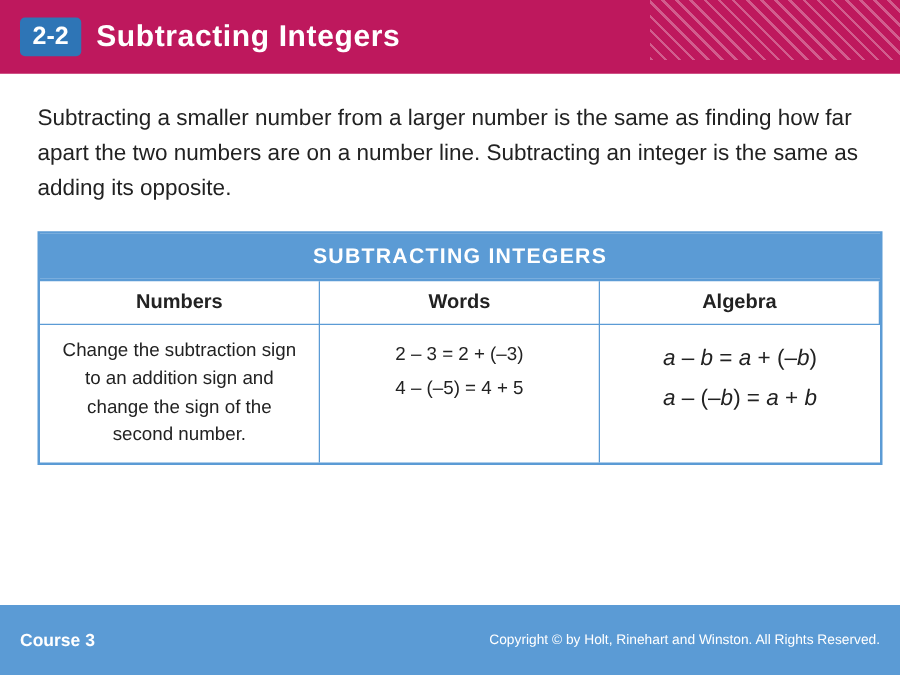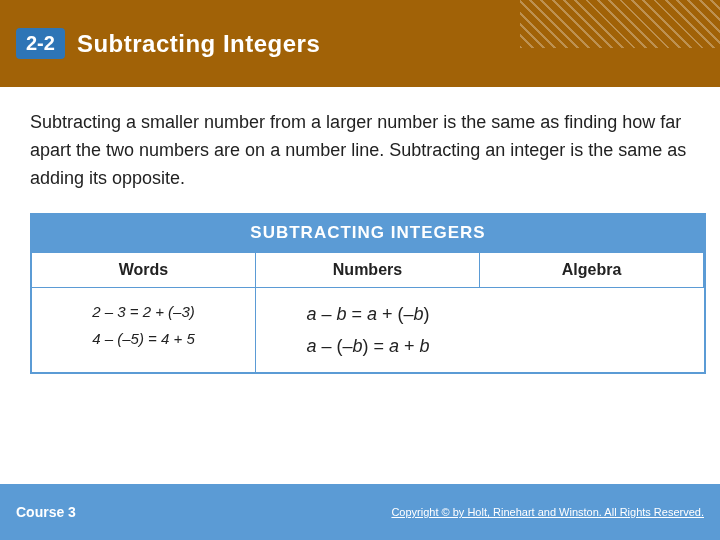--- a/index.html
+++ b/index.html
@@ -12,22 +12,22 @@
       width: 720px;
       height: 540px;
       background: #ffffff;
       font-family: Arial, sans-serif;
       overflow: hidden;
       position: relative;
     }
 
     
     .header {
-      background: #a16207;
-      padding: 28px 16px;
+      background: #be185d;
+      padding: 14px 16px;
       display: flex;
       align-items: center;
       gap: 12px;
     }
 
     .header-badge {
       background: #2e75b6;
       color: #ffffff;
       font-weight: bold;
       font-size: 20px;
@@ -104,21 +104,20 @@
     .table-cell.words-cell {
       text-align: center;
       font-size: 15px;
       line-height: 1.5;
     }
 
     .table-cell.numbers-cell {
       text-align: center;
       font-size: 15px;
       line-height: 1.8;
-      font-style: italic;
     }
 
     .table-cell.algebra-cell {
       text-align: center;
       font-size: 18px;
       line-height: 1.8;
     }
 
     
     .footer {
@@ -135,21 +134,20 @@
 
     .footer-left {
       color: #ffffff;
       font-size: 14px;
       font-weight: bold;
     }
 
     .footer-right {
       color: #ffffff;
       font-size: 11px;
-      text-decoration: underline;
     }
 
     
     .header-bg {
       position: absolute;
       top: 0;
       right: 0;
       width: 200px;
       height: 48px;
       opacity: 0.3;
@@ -174,24 +172,27 @@
 <div class="content">
 
   <p class="intro-text">Subtracting a smaller number from a larger number is the same as finding how far apart the two numbers are on a number line. Subtracting an integer is the same as adding its opposite.</p>
 
   <div class="table-wrapper">
 
     <div class="table-header-row">SUBTRACTING INTEGERS</div>
 
     <div class="table-body">
 
+      <div class="table-col-header">Numbers</div>
       <div class="table-col-header">Words</div>
-      <div class="table-col-header">Numbers</div>
       <div class="table-col-header">Algebra</div>
 
+      <div class="table-cell words-cell">
+        Change the subtraction sign to an addition sign and change the sign of the second number.
+      </div>
       <div class="table-cell numbers-cell">
         2 – 3 = 2 + (–3)<br>4 – (–5) = 4 + 5
       </div>
       <div class="table-cell algebra-cell">
         <em>a</em> – <em>b</em> = <em>a</em> + (–<em>b</em>)<br>
         <em>a</em> – (–<em>b</em>) = <em>a</em> + <em>b</em>
       </div>
 
     </div>
   </div>

